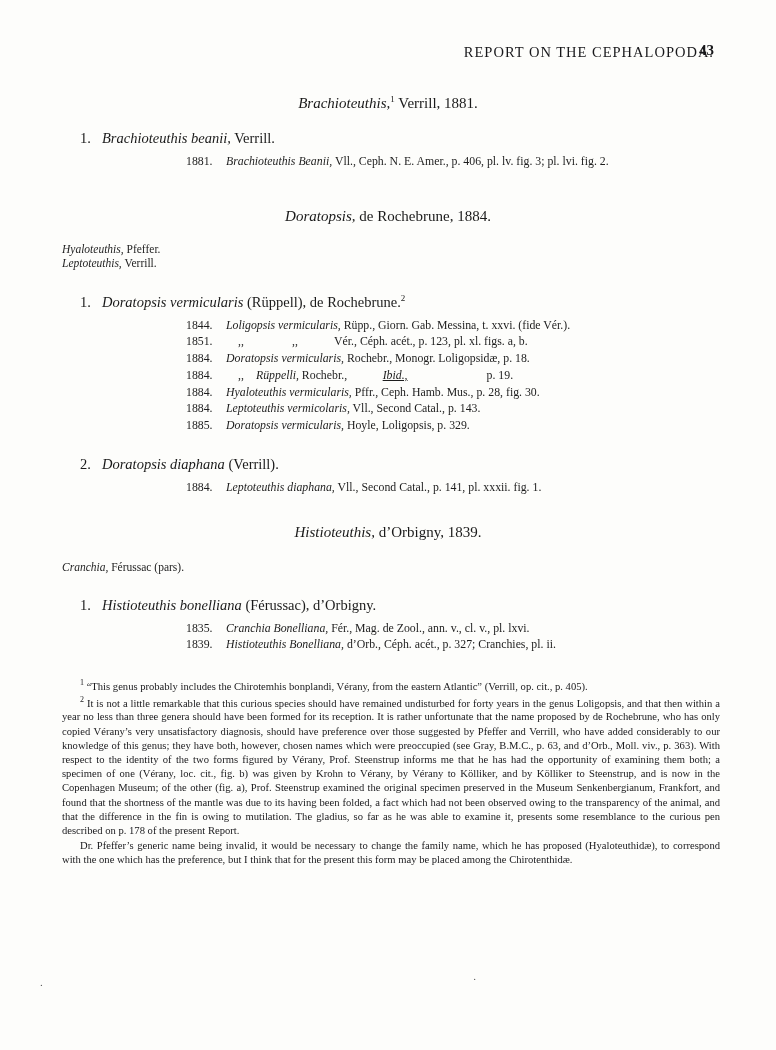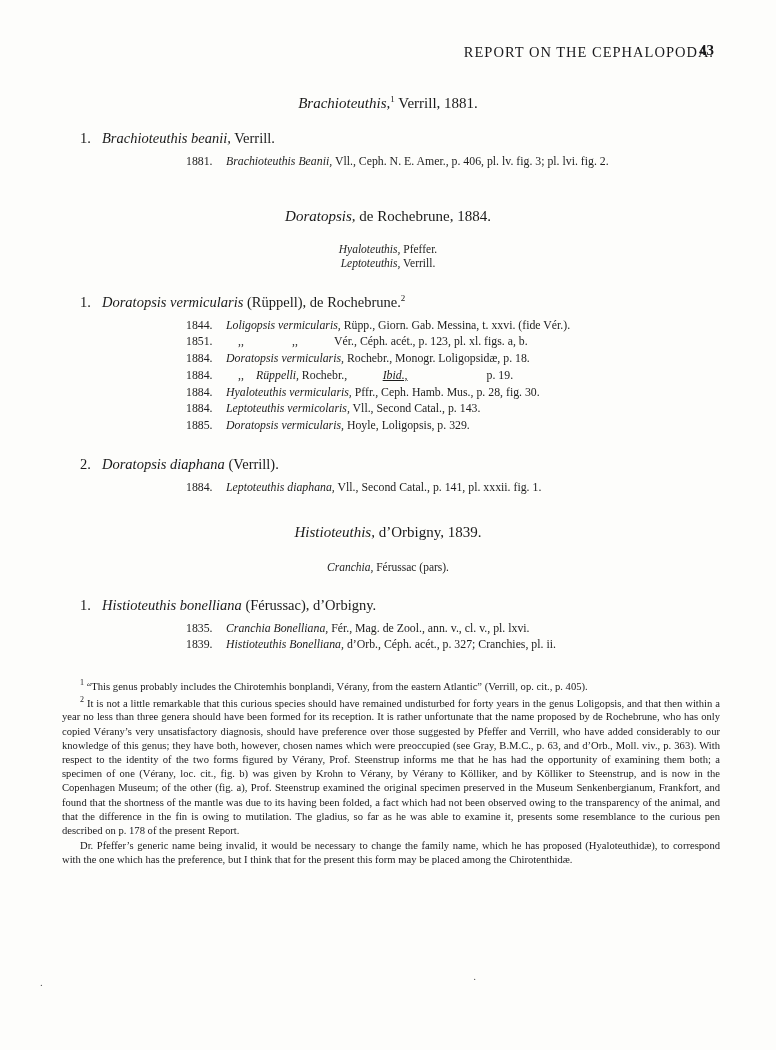--- a/index.html
+++ b/index.html
@@ -56,21 +56,20 @@
     font-style: italic;
   }
   .genus .supsmall {
     font-size: 9px;
     vertical-align: super;
     font-style: normal;
   }
   .genus-first { margin-top: 11px; }
 
   .syn-center {
-    text-align: center;
     font-size: 11.5px;
     margin: 2px 0 0 0;
     color: #242424;
   }
   .syn-center .it { font-style: italic; }
 
   
   .species {
     font-size: 14.5px;
     margin: 18px 0 6px 0;

